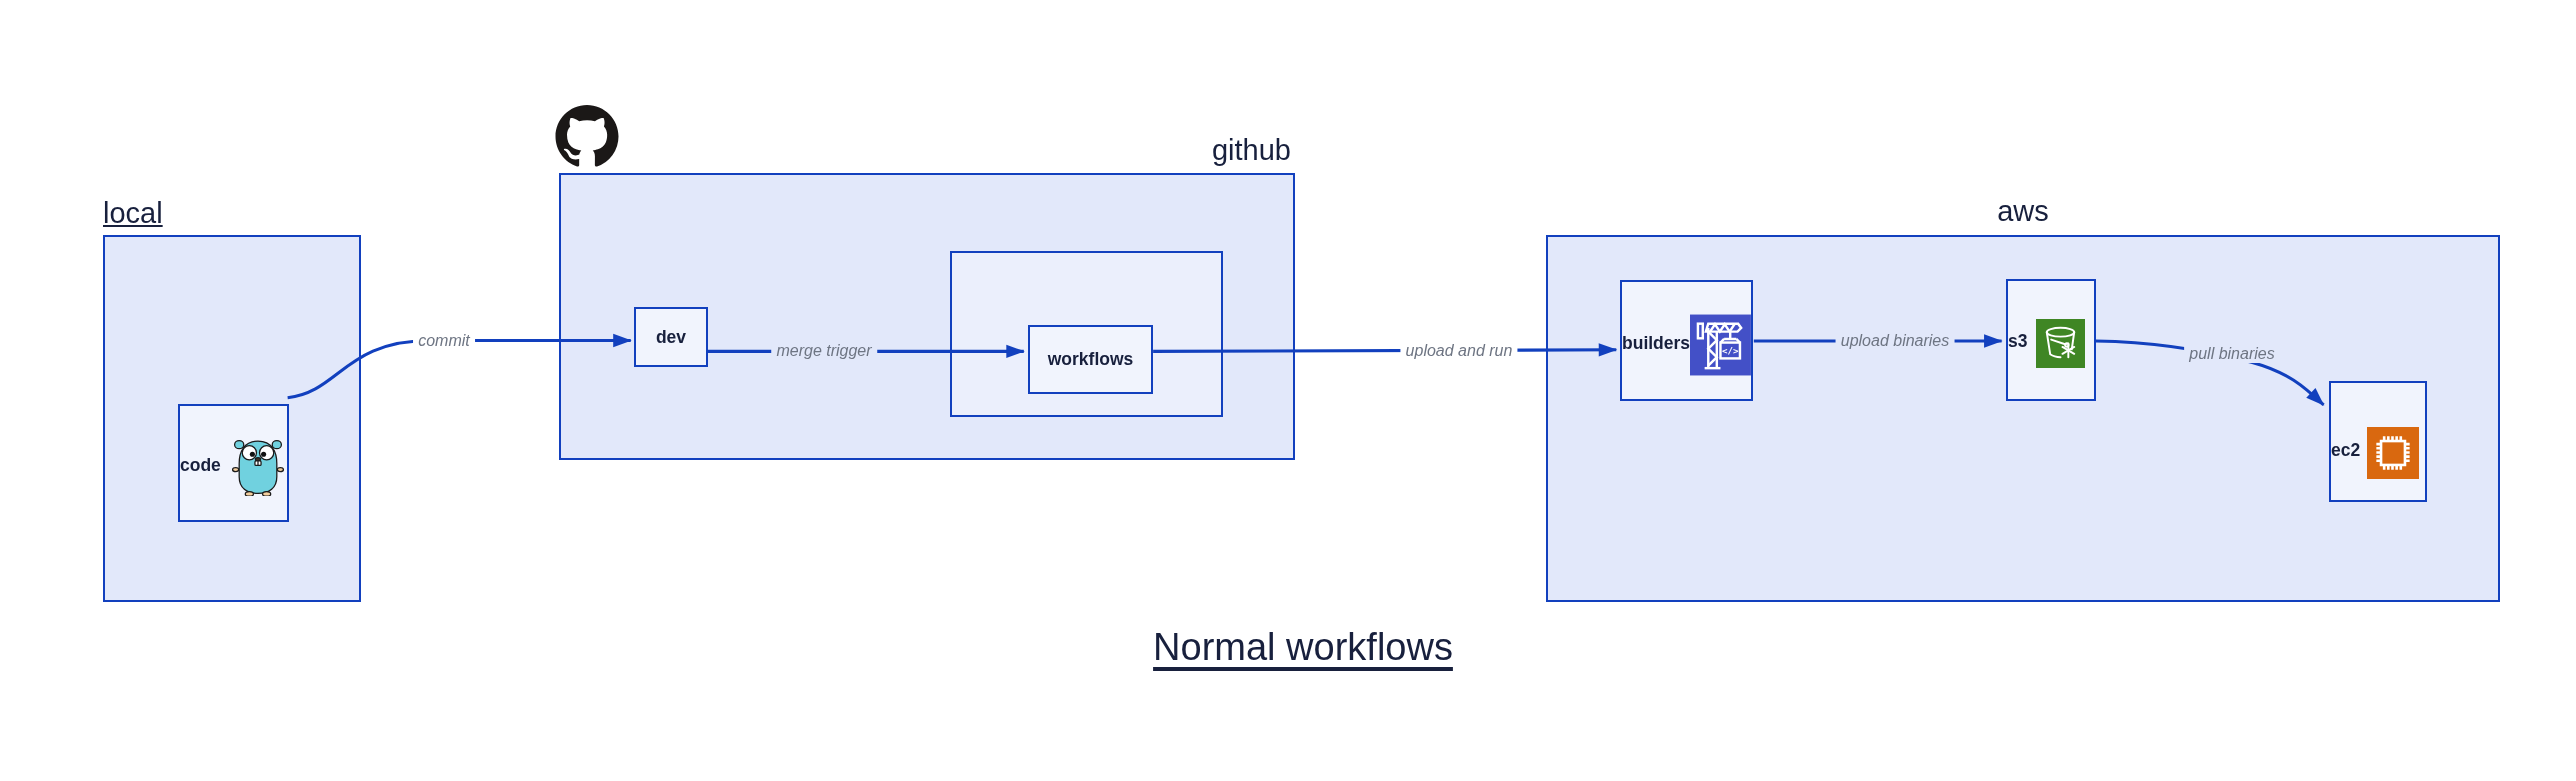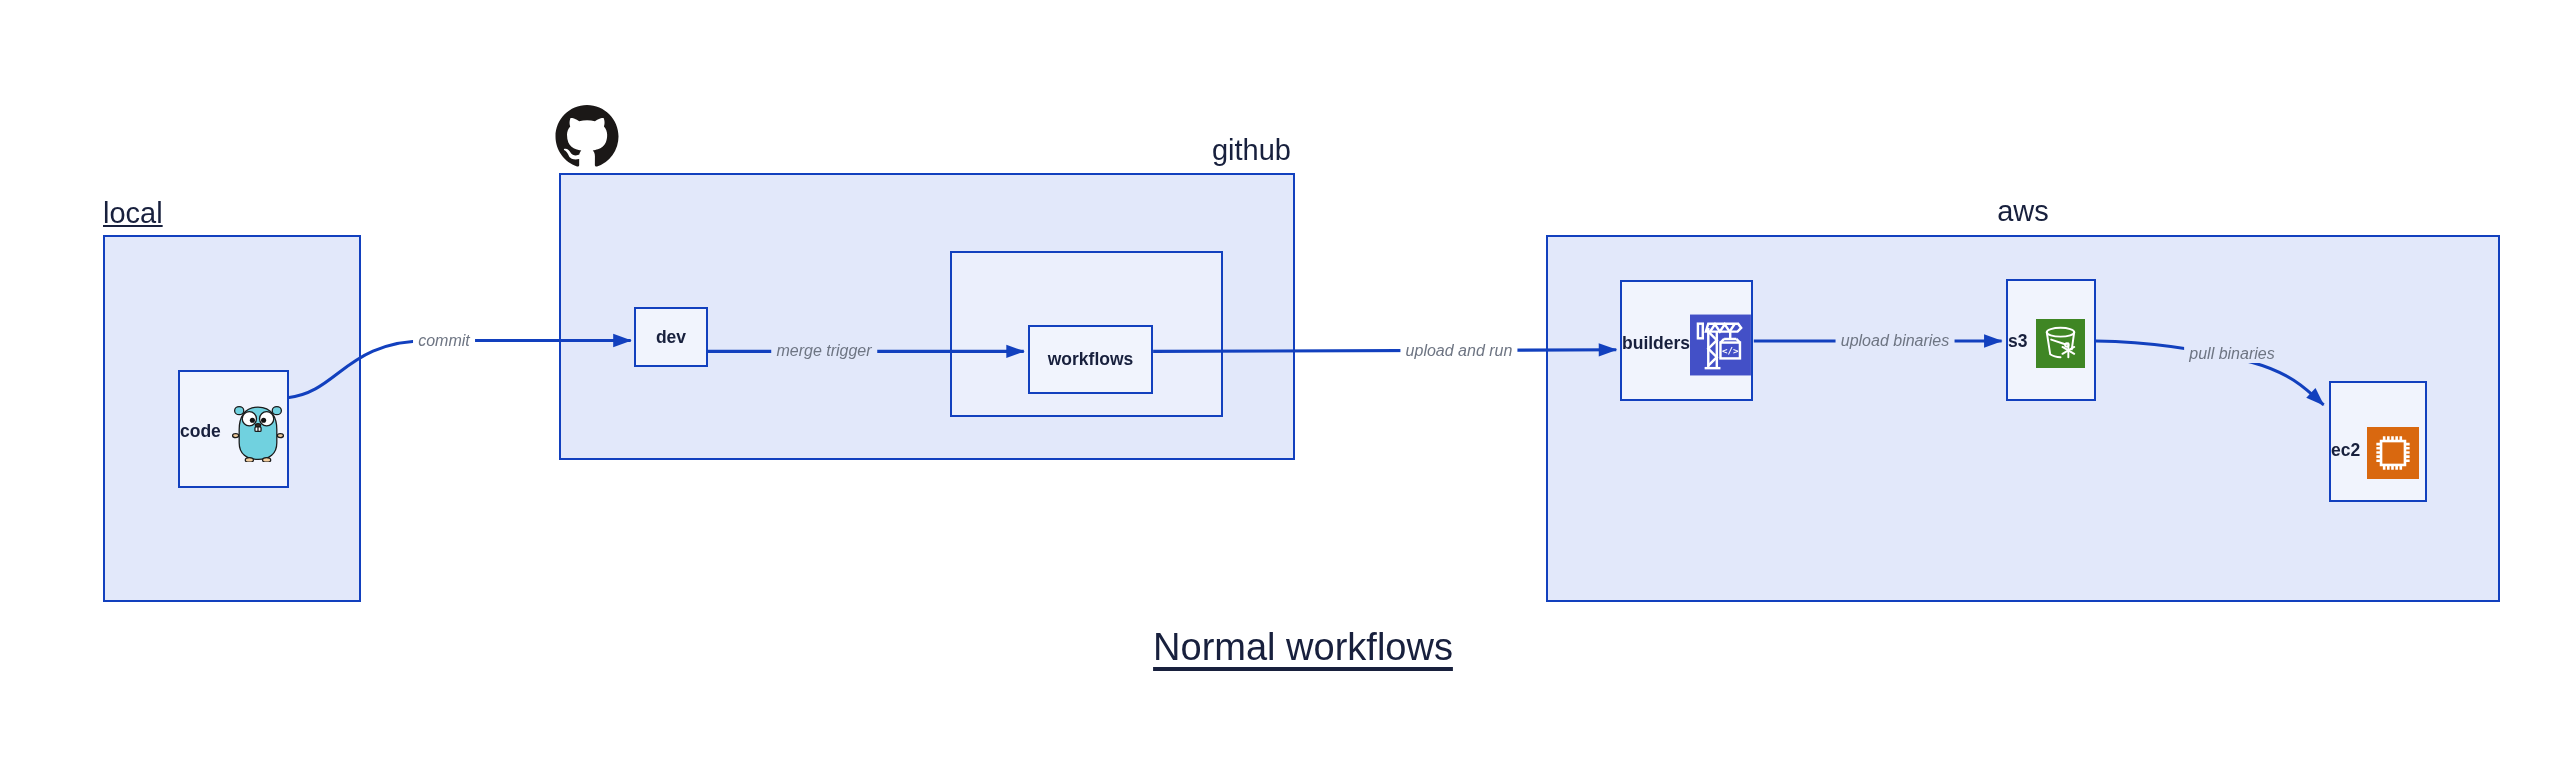--- a/index.html
+++ b/index.html
@@ -16,21 +16,21 @@
   #lbl-master{left:950px;top:213px;width:273px;text-align:center;}
   #lbl-aws{left:1546px;top:195px;width:954px;text-align:center;}
   #box-local{left:103px;top:235px;width:258px;height:367px;}
   #box-github{left:559px;top:173px;width:736px;height:287px;}
   #box-master{left:950px;top:251px;width:273px;height:166px;}
   #box-aws{left:1546px;top:235px;width:954px;height:367px;}
   
   .node{position:absolute;border:2.1px solid var(--accent,#1240be);background:var(--node-fill,#f1f4fd);box-sizing:border-box;display:flex;flex-direction:row;align-items:center;}
   .node-label{font-size:17.5px;font-weight:bold;color:var(--text,#18203d);line-height:23px;}
   .node.center{justify-content:center;}
-  #box-code{left:178px;top:370px;width:111px;height:118px;padding-top:4.1px;gap:8px;}
+  #box-code{left:178px;top:404px;width:111px;height:118px;padding-top:4.1px;gap:8px;}
   #box-dev{left:634px;top:307px;width:74px;height:60px;}
   #box-workflows{left:1028px;top:325px;width:125px;height:69px;}
   #box-builders{left:1620px;top:280px;width:133px;height:121px;padding-top:5.2px;}
   #box-s3{left:2006px;top:279px;width:90px;height:122px;padding-top:2px;}
   #box-ec2{left:2329px;top:381px;width:98px;height:121px;padding-top:18px;}
   
   .aws-icon{display:block;margin:4.1px auto 0 auto;}
   .aws-icon .bg-builders{fill:var(--builders-icon-bg,#4350c7);}
   .aws-icon .bg-s3{fill:var(--s3-icon-bg,#3f8624);}
   .aws-icon .bg-ec2{fill:var(--ec2-icon-bg,#d9680f);}

